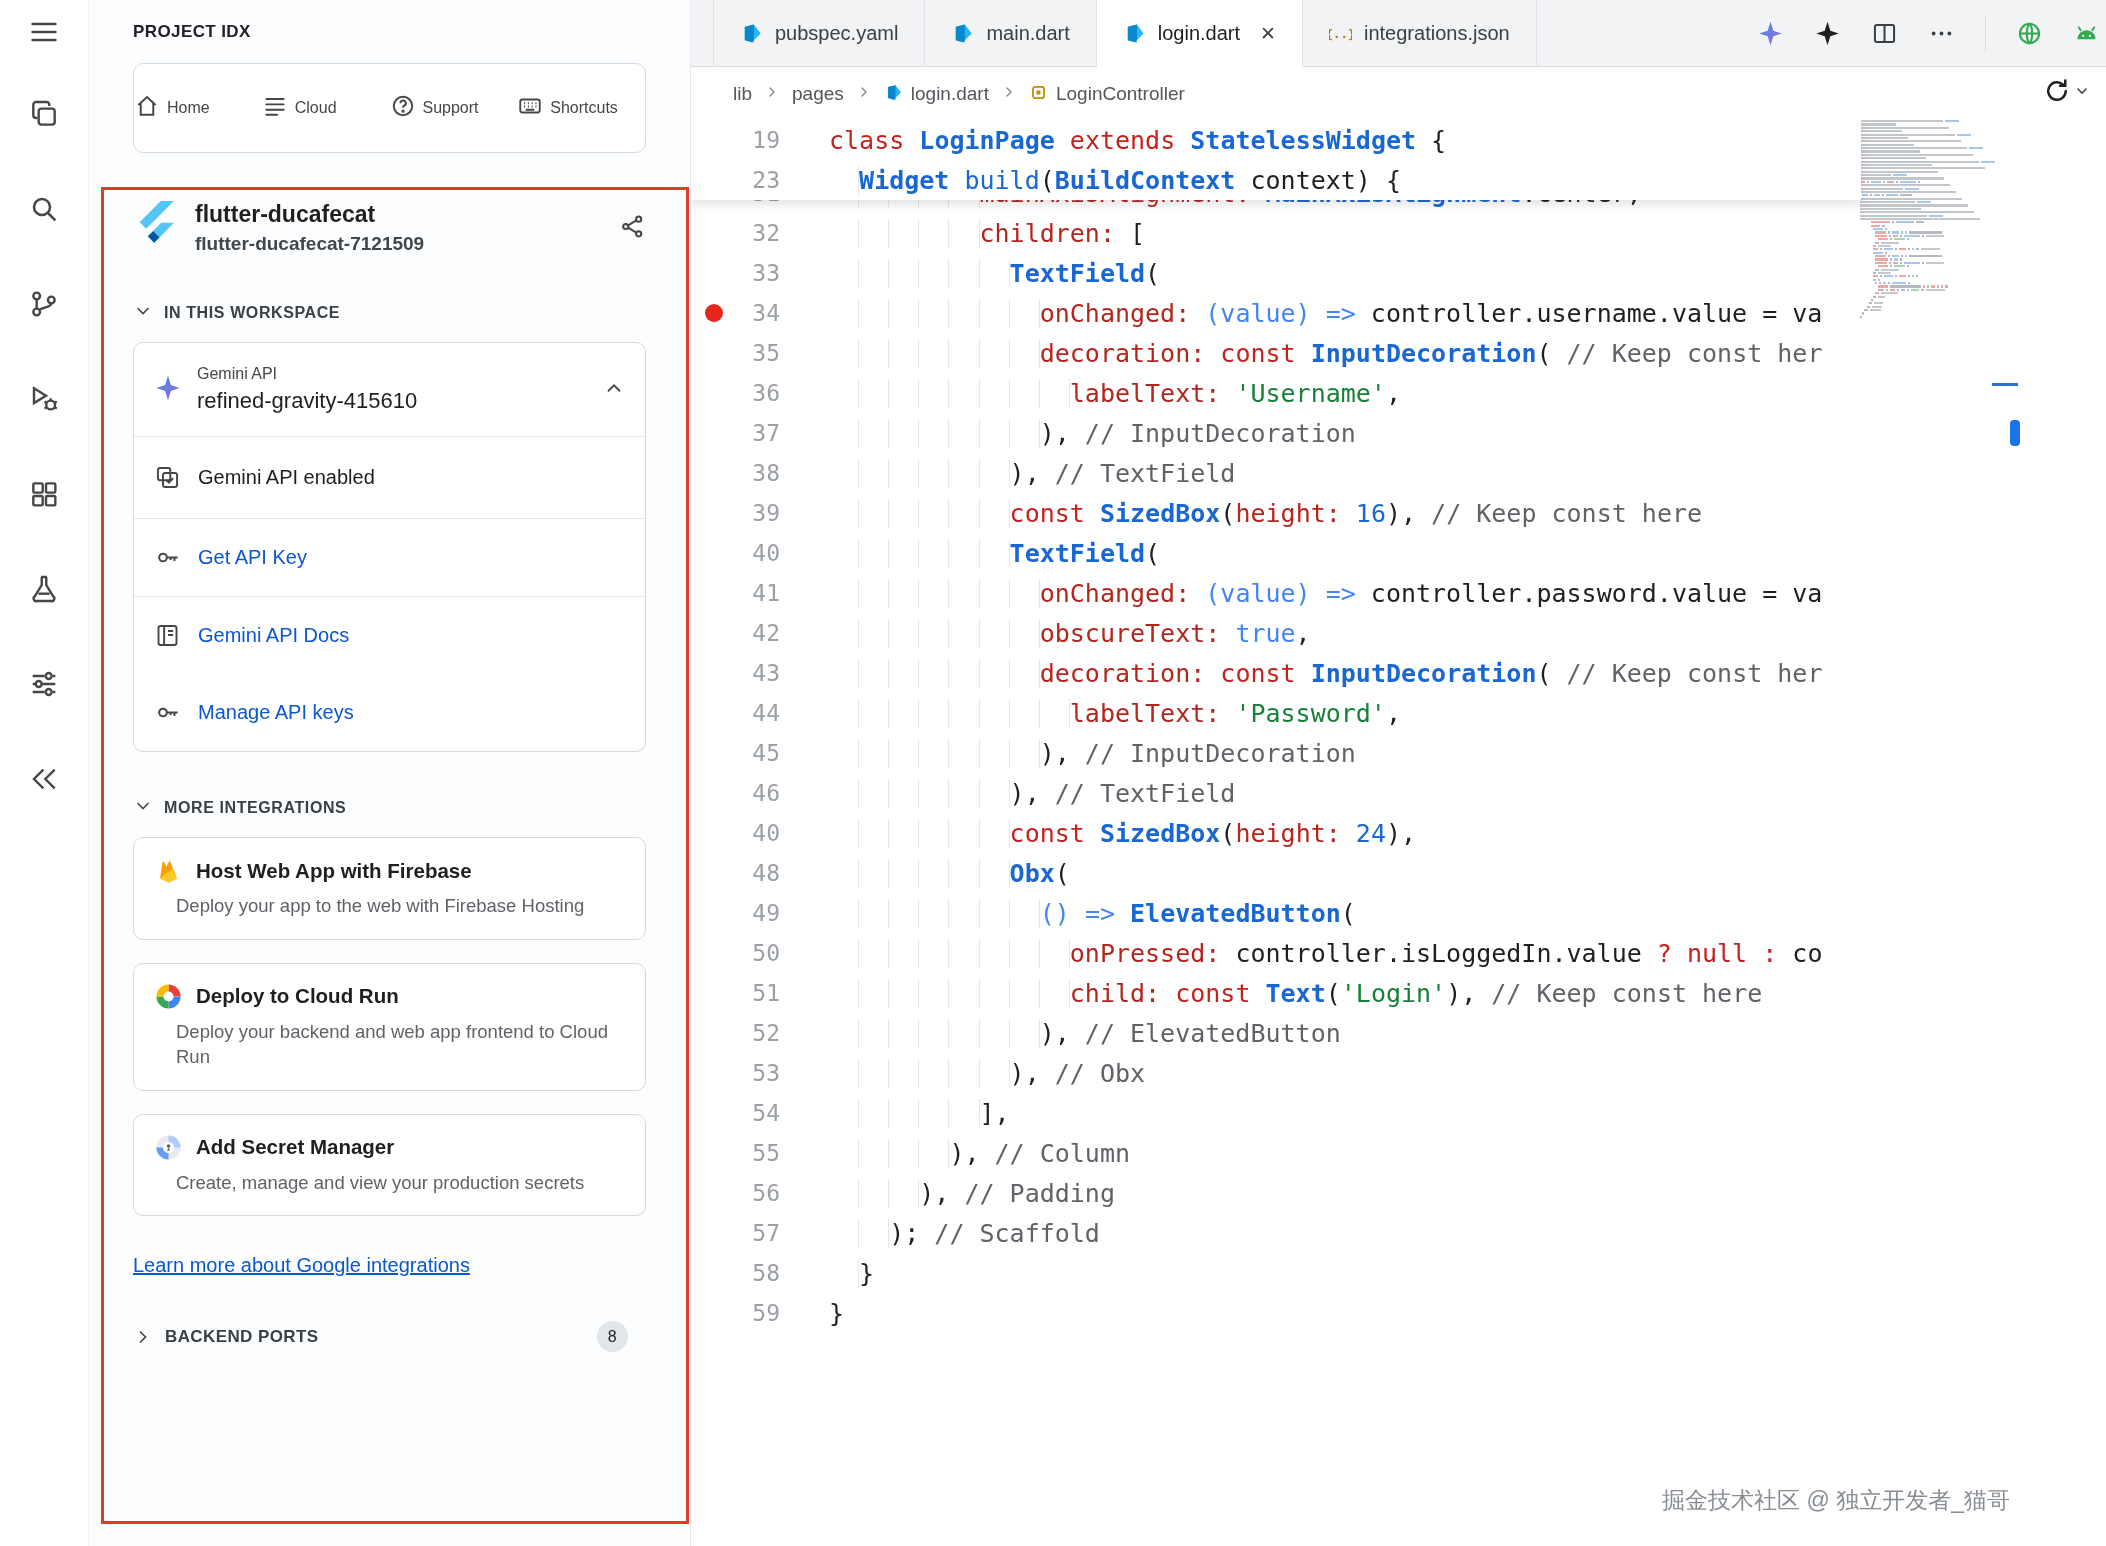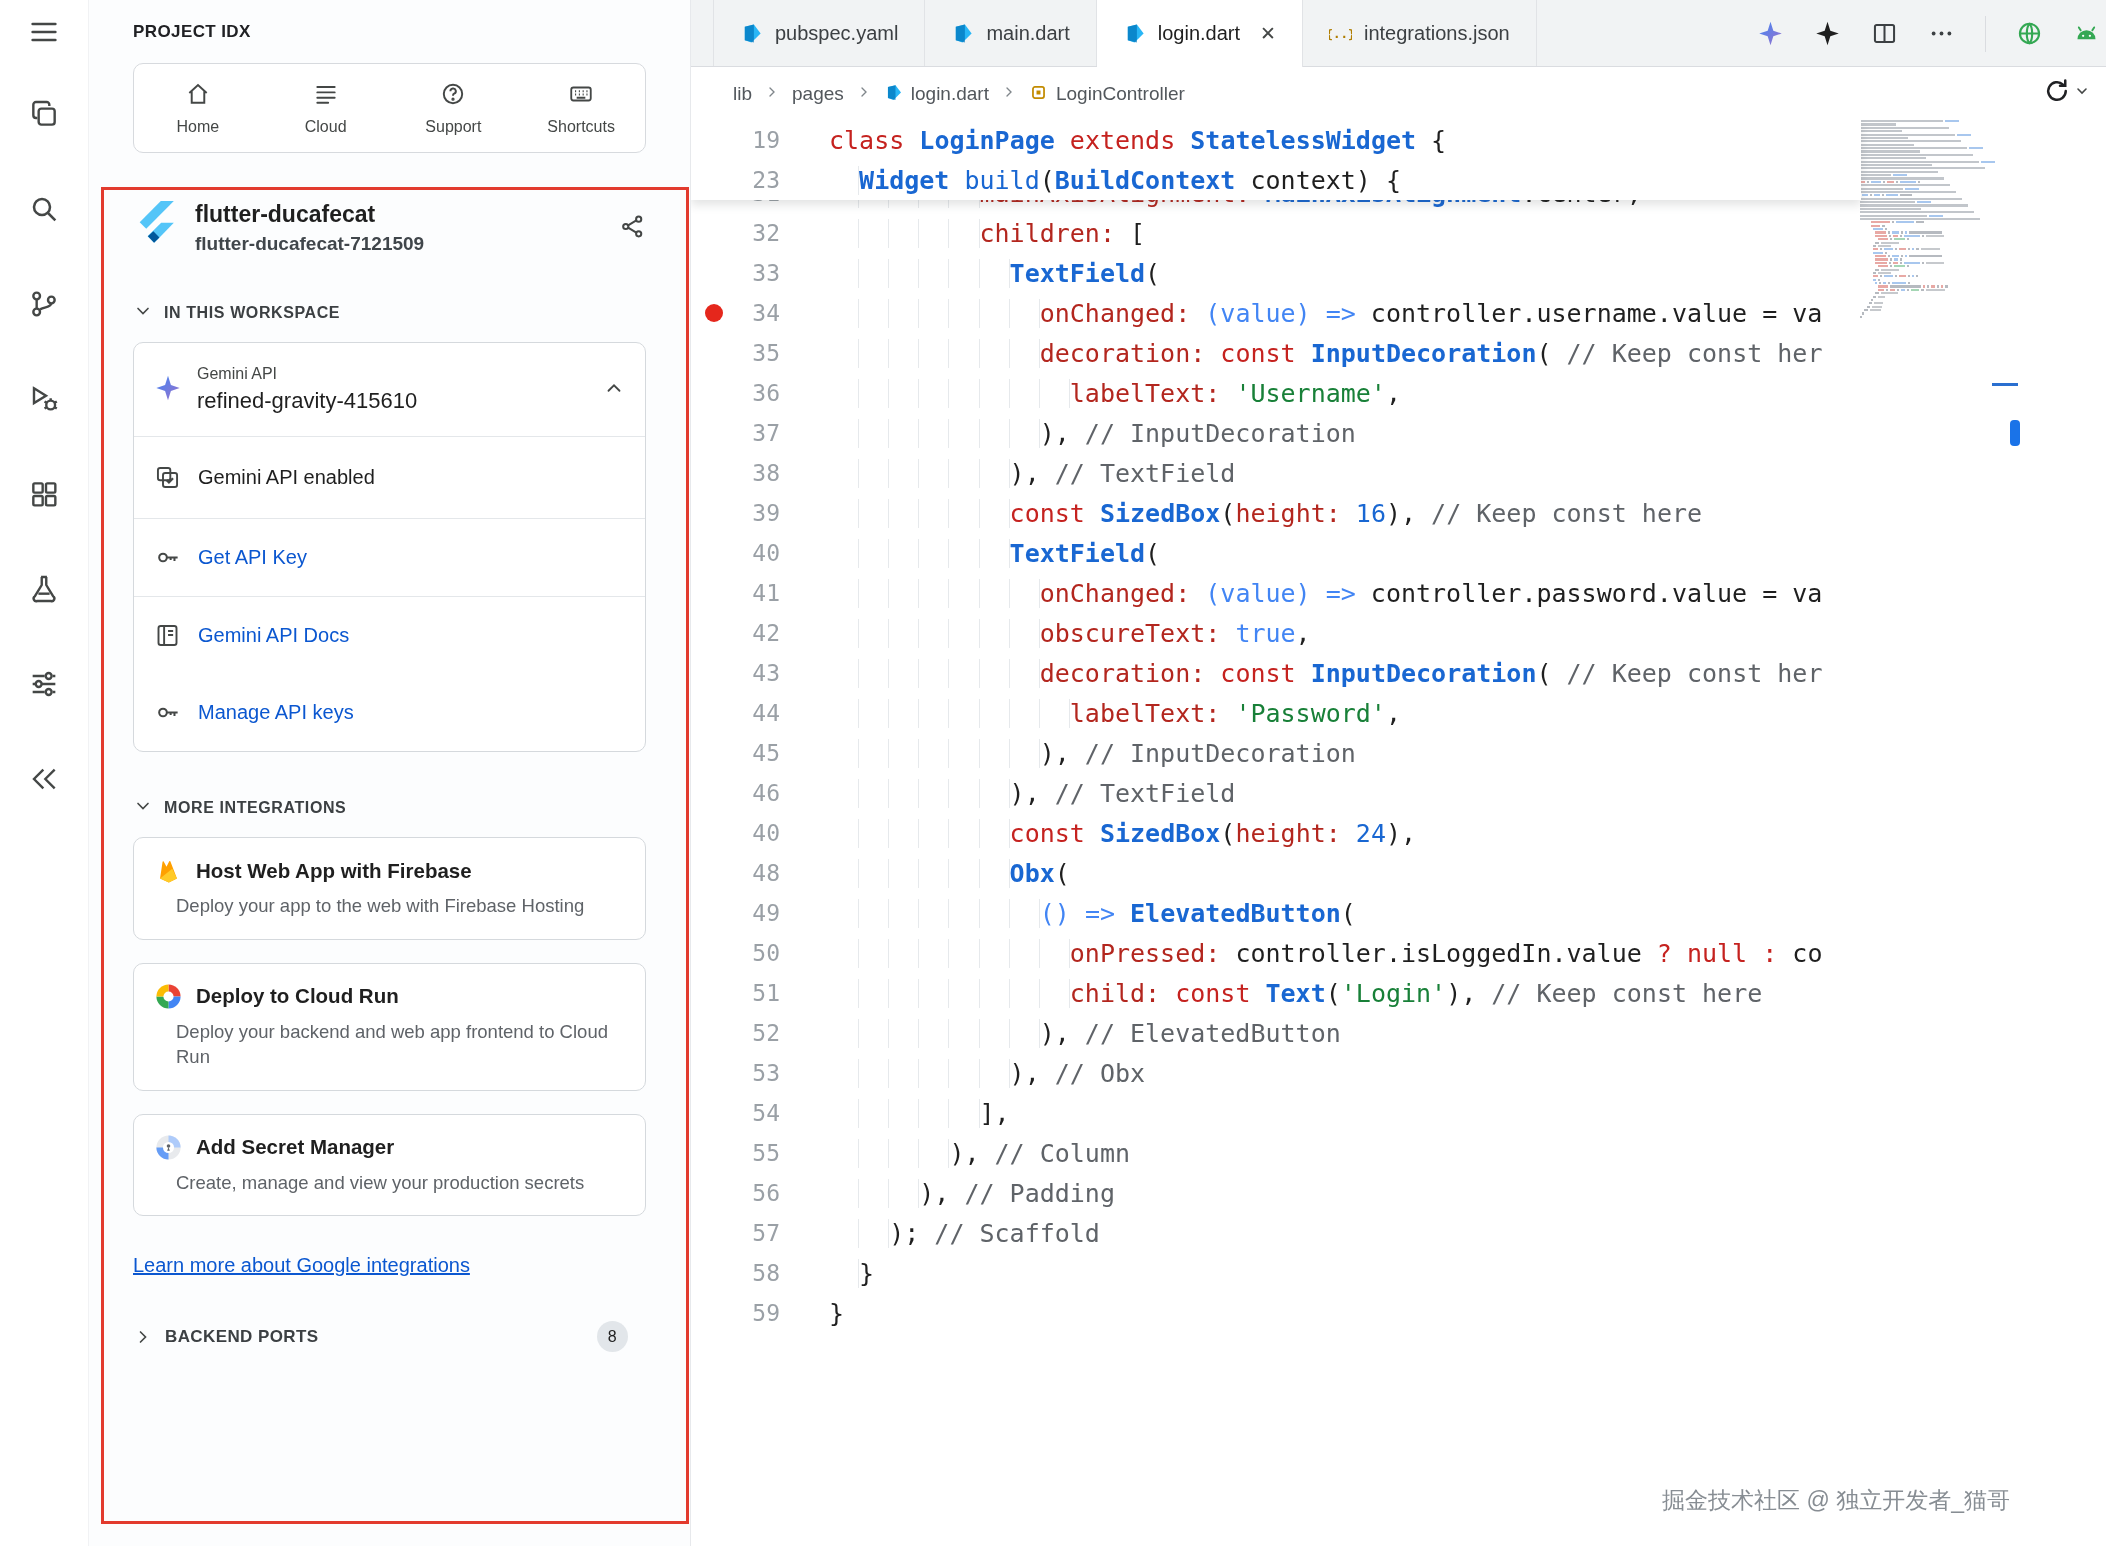--- a/index.html
+++ b/index.html
@@ -15,21 +15,21 @@
   .ab-icon svg { width:32px; height:32px; }
   .ab-icon + .ab-icon { margin-top:51px; }
   .ab-icon.is-menu { margin-bottom:-13px; }
 
   
   .sidebar { position:absolute; left:88px; top:0; width:602px; height:100%;
     background:#fcfdfe; border-left:1px solid #f1f2f4; padding:0 44px; }
   .sb-title { margin-top:22px; font-size:17px; font-weight:600; color:#202124; letter-spacing:.4px; }
   .sb-nav { margin-top:21px; height:90px; border:1px solid #d7dade; border-radius:10px;
     background:#fff; display:flex; align-items:center; }
-  .nav-item { flex:1; display:flex; flex-direction:column; align-items:center; gap:7px;
+  .nav-item { flex:1; display:flex; flex-direction:row; align-items:center; gap:7px;
     color:#444746; cursor:pointer; }
   .nav-item svg { width:26px; height:26px; }
   .nav-label { font-size:16px; color:#444746; }
 
   .red-box { position:absolute; left:12px; top:187px; width:588px; height:1337px;
     border:3px solid #e23b2e; pointer-events:none; z-index:6; }
 
   .project-header { margin-top:46px; display:flex; align-items:center; gap:16px; }
   .flutter-logo svg { width:46px; height:54px; }
   .ph-text { flex:1; }

